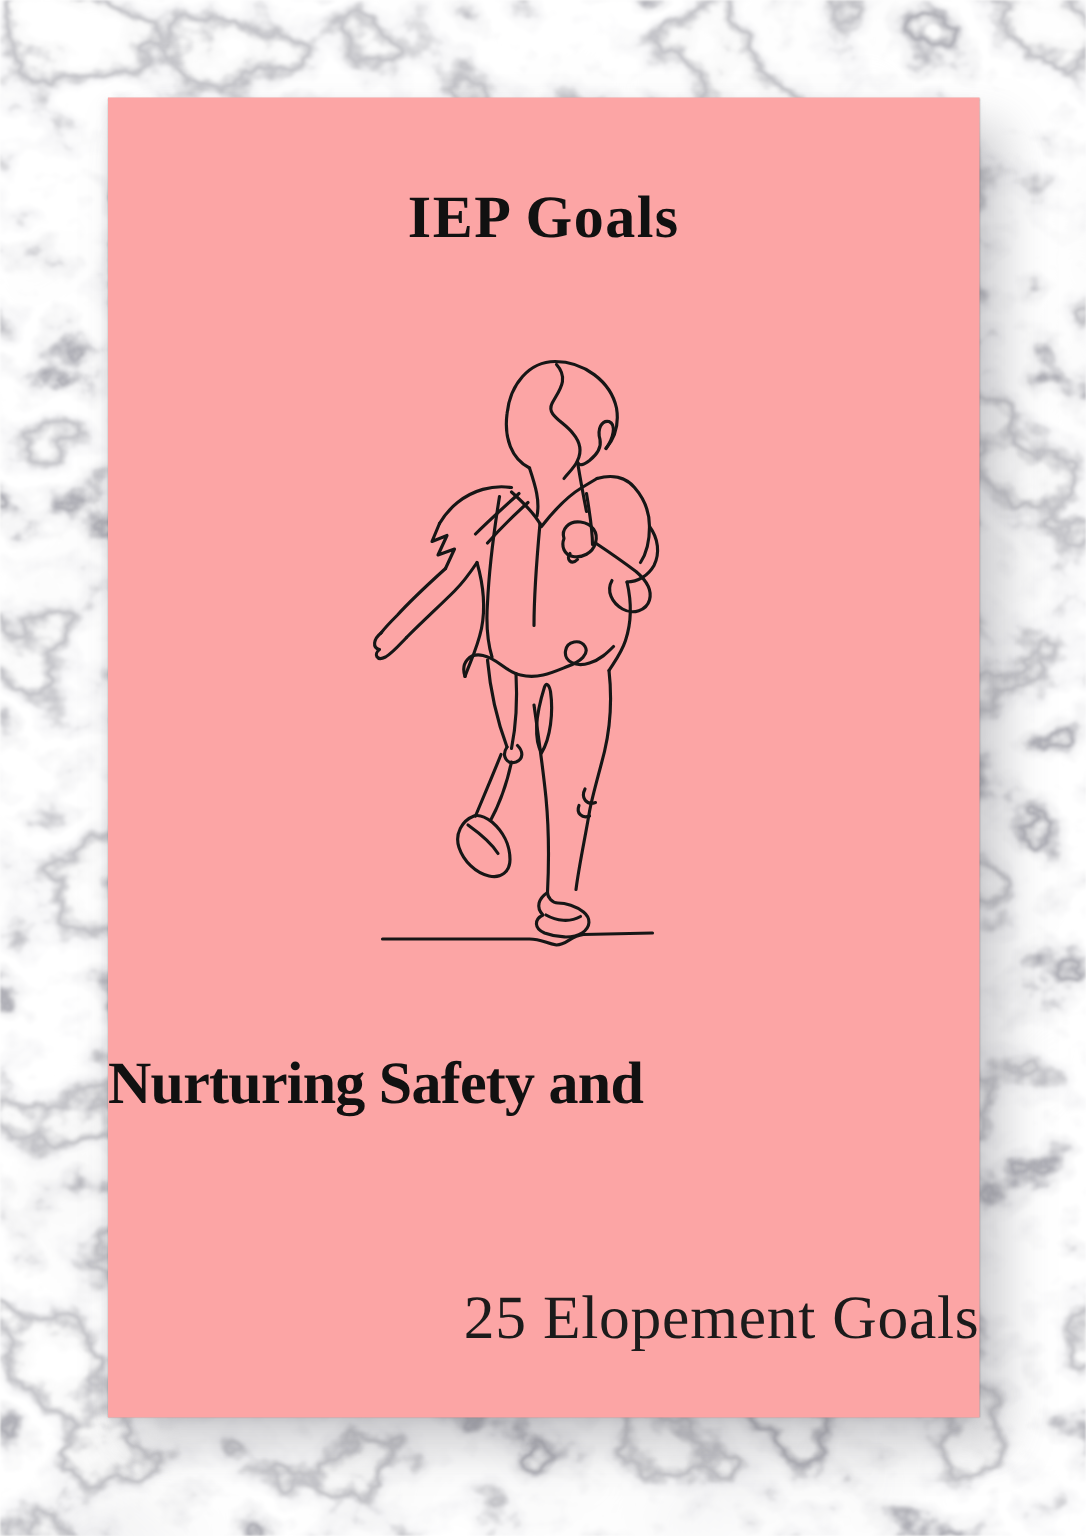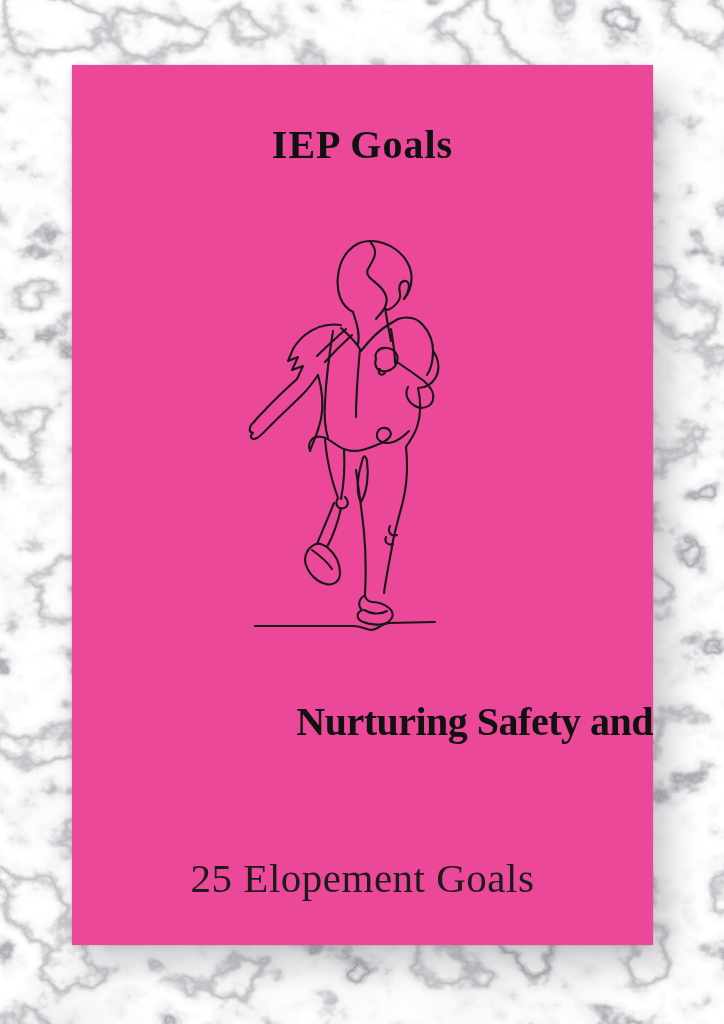--- a/index.html
+++ b/index.html
@@ -6,43 +6,43 @@
   .stage{
     position:relative;
     width:724px;height:1024px;
     overflow:hidden;
     background:#f7f7f8;
     font-family:"Liberation Serif", serif;
   }
   .marble{position:absolute;left:0;top:0;width:724px;height:1024px;display:block;}
   .card{
     position:absolute;left:72px;top:65px;width:581px;height:880px;
-    background:#ec4899;
+    background:#fca5a5;
     box-shadow:0 0 1px rgba(0,0,0,.28), 16px 18px 30px rgba(122,122,130,.38), -2px 2px 6px rgba(140,140,148,.18);
   }
   .title{
     position:absolute;left:0;right:0;top:60px;margin:0;
     text-align:center;
     font-family:"Liberation Serif", serif;
     font-weight:700;font-size:40px;line-height:1;
     letter-spacing:1px;color:#111111;
   }
   .figure{position:absolute;left:165px;top:165px;width:230px;height:410px;}
   .figure path{fill:none;stroke:#161616;stroke-width:2.1;stroke-linecap:round;stroke-linejoin:round;}
   .subtitle{
     position:absolute;left:0;right:0;top:630px;
-    text-align:right;
+    text-align:left;
     font-family:"Liberation Serif", serif;
     font-weight:700;font-size:40px;line-height:1.35;
     letter-spacing:-0.5px;color:#111111;
   }
   .subtitle .subline{display:block;}
   .footer{
     position:absolute;left:0;right:0;top:793px;
-    text-align:center;
+    text-align:right;
     font-family:"Liberation Serif", serif;
     font-weight:400;font-size:41px;line-height:1;
     letter-spacing:0.5px;color:#1b1b1b;
   }
 </style>
 </head>
 <body>
 
 <div class="stage">
 

